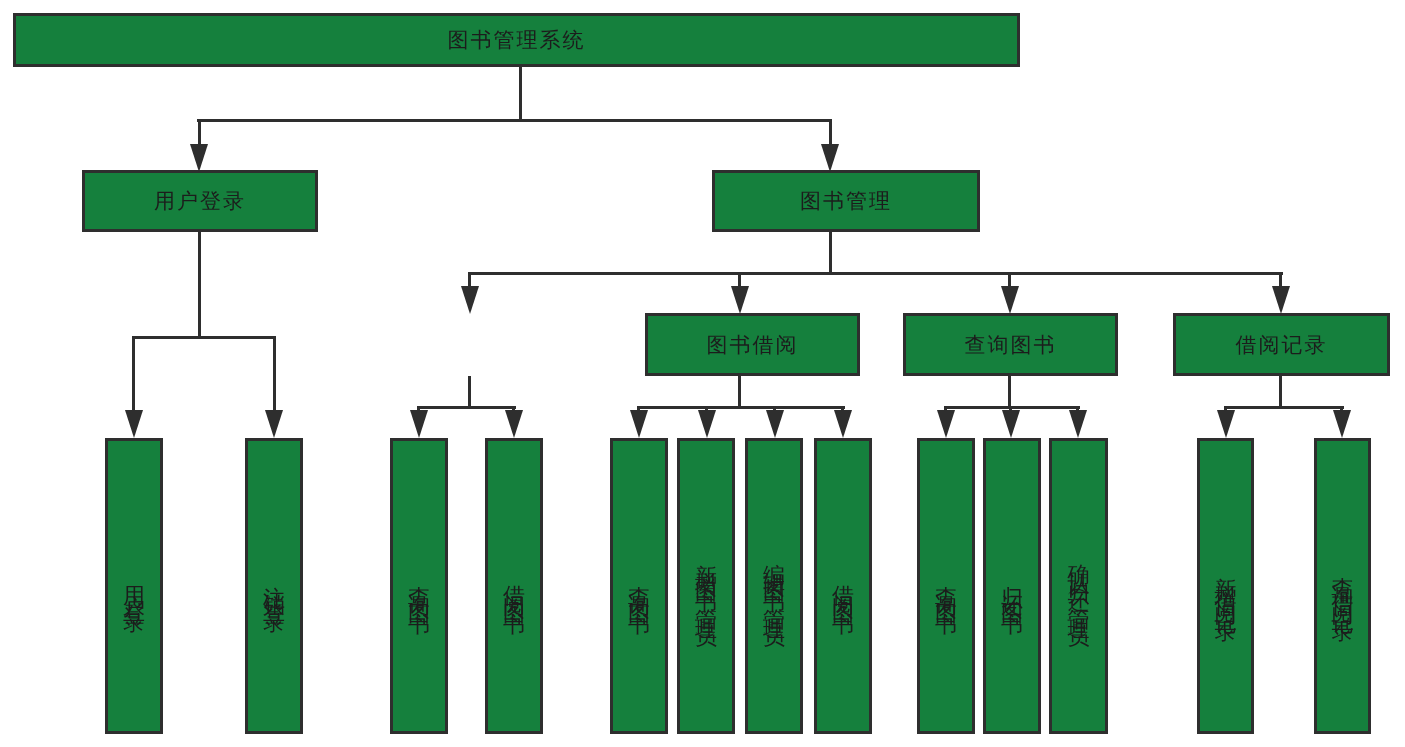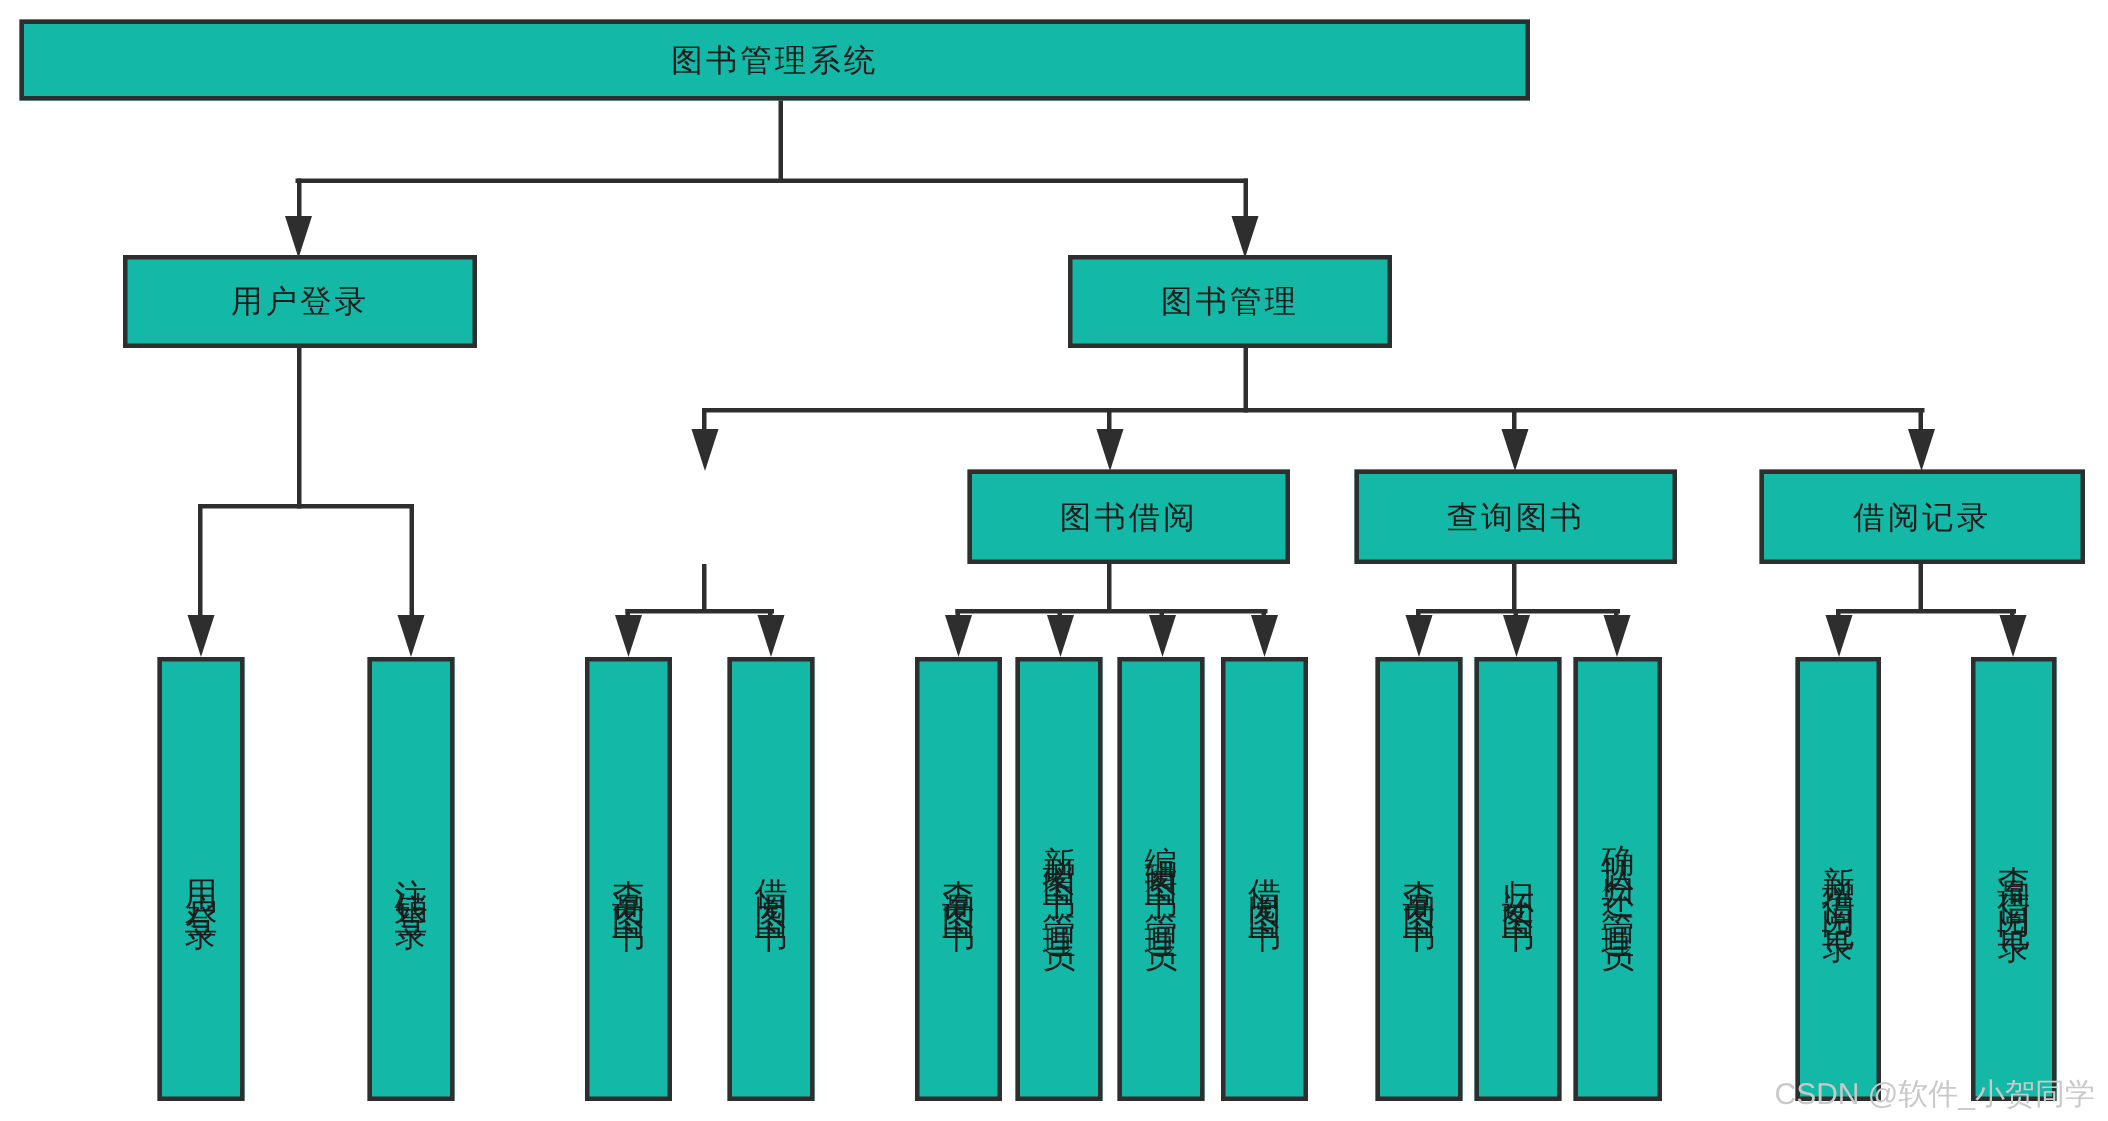--- a/index.html
+++ b/index.html
@@ -1,21 +1,21 @@
 <!DOCTYPE html>
 <html><head>
 <meta charset="utf-8">
 <style>
   html,body{margin:0;padding:0;background:#ffffff;}
   .canvas{
     position:relative;width:1405px;height:747px;background:#ffffff;
     font-family:"Liberation Sans","DejaVu Sans",sans-serif;overflow:hidden;
   }
   .box{
-    position:absolute;box-sizing:border-box;border:3px solid #2e2e2e;background:#14b8a6;
+    position:absolute;box-sizing:border-box;border:3px solid #2e2e2e;background:#15803d;
     display:flex;align-items:center;justify-content:center;color:#1c1c1c;
   }
   .hnode{font-size:21px;letter-spacing:2px;white-space:nowrap;}
   .leaf .vtext{
     writing-mode:vertical-rl;text-orientation:mixed;
     font-size:22px;letter-spacing:9px;line-height:1;color:#1c1c1c;
   }
   .v{position:absolute;width:3px;background:#2e2e2e;}
   .h{position:absolute;height:3px;background:#2e2e2e;}
   .ar{
@@ -33,21 +33,21 @@
 
 <div class="canvas">
 
   <div class="box hnode" style="left:13px;top:13px;width:1007px;height:54px;">
     <span>图书管理系统</span>
   </div>
 
   <div class="box hnode" style="left:82px;top:170px;width:236px;height:62px;">
     <span>用户登录</span>
   </div>
-  <div class="box hnode" style="left:712px;top:170px;width:216px;height:62px;">
+  <div class="box hnode" style="left:712px;top:170px;width:268px;height:62px;">
     <span>图书管理</span>
   </div>
 
   <div class="box hnode" style="left:645px;top:313px;width:215px;height:63px;">
     <span>图书借阅</span>
   </div>
   <div class="box hnode" style="left:903px;top:313px;width:215px;height:63px;">
     <span>查询图书</span>
   </div>
   <div class="box hnode" style="left:1173px;top:313px;width:217px;height:63px;">
@@ -150,15 +150,14 @@
   <div class="ar" style="left:1002px;top:410px;"></div>
   <div class="ar" style="left:1069px;top:410px;"></div>
 
   <div class="v" style="left:1279px;top:376px;height:32px;"></div>
   <div class="h" style="left:1224px;top:406px;width:120px;"></div>
   <div class="v" style="left:1224px;top:406px;height:10px;"></div>
   <div class="v" style="left:1340px;top:406px;height:10px;"></div>
   <div class="ar" style="left:1217px;top:410px;"></div>
   <div class="ar" style="left:1333px;top:410px;"></div>
 
-  <div class="watermark">CSDN @软件_小贺同学</div>
 
 </div>
 
 </body></html>

